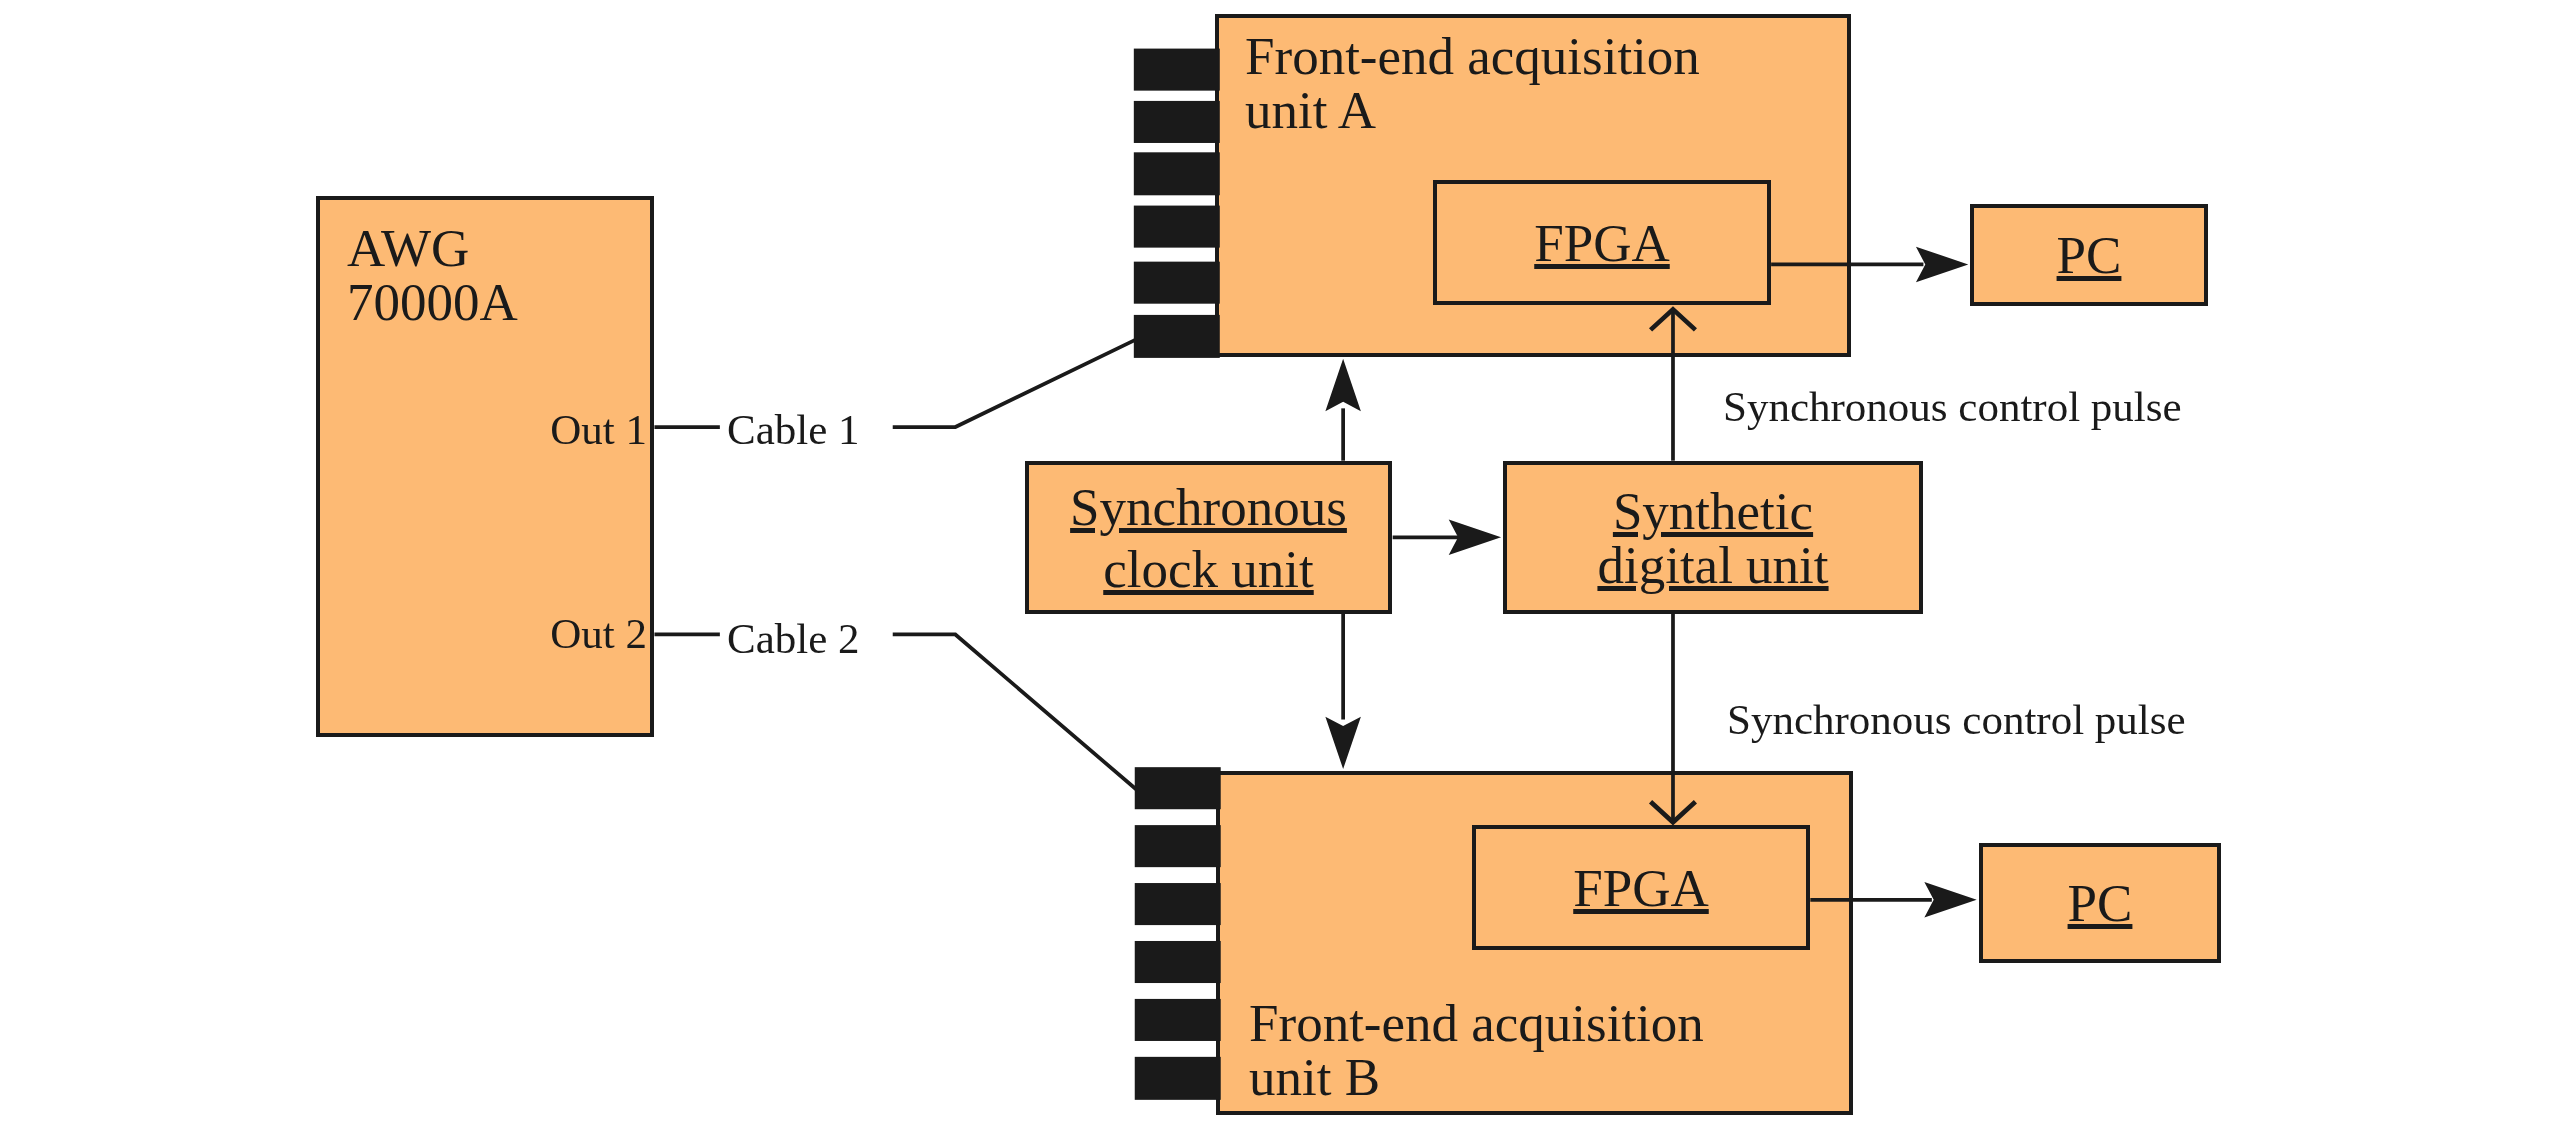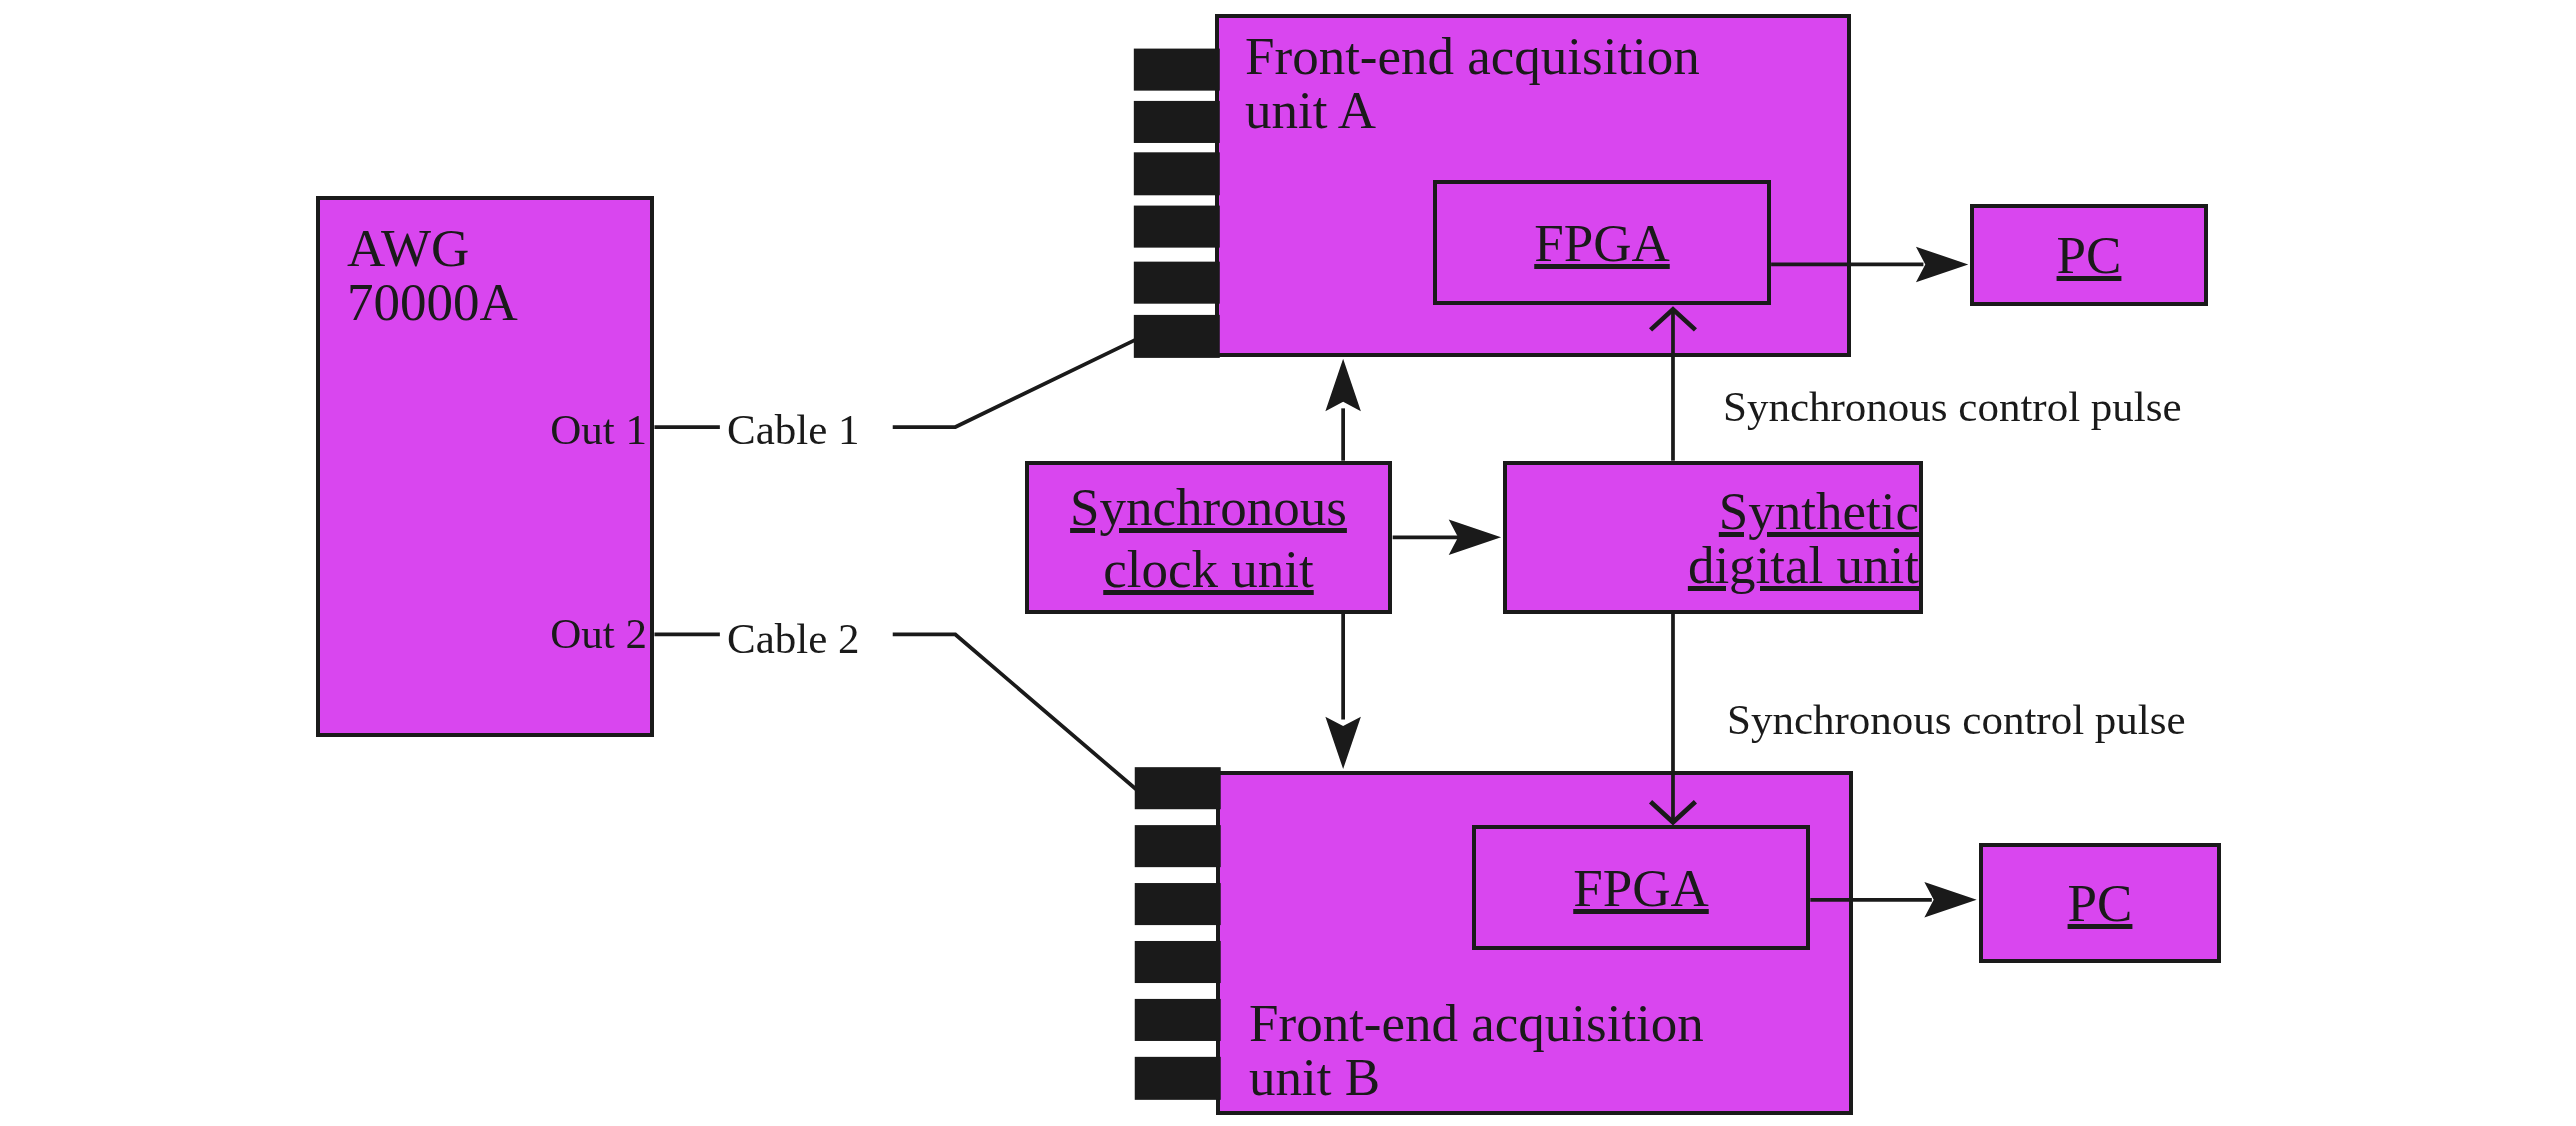--- a/index.html
+++ b/index.html
@@ -12,21 +12,21 @@
     width: 2576px;
     height: 1126px;
     background: #ffffff;
     overflow: hidden;
     font-family: "Liberation Serif", "DejaVu Serif", serif;
     color: #1a1a1a;
   }
   .box {
     position: absolute;
     border: 4.7px solid #1a1a1a;
-    background: #d946ef;
+    background: #fdba74;
     box-sizing: border-box;
     display: flex;
     flex-direction: column;
   }
   .box .lbl {
     font-size: 53px;
     line-height: 54px;
     white-space: pre;
   }
   .center-box {
@@ -43,21 +43,21 @@
     white-space: pre;
   }
   #awg-box       { left: 316px;  top: 196px; width: 338px; height: 541px; padding: 21px 0 0 27px; }
   #unit-a-box    { left: 1215px; top: 14px;  width: 636px; height: 343px; padding: 11.2px 0 0 26px; }
   #unit-b-box    { left: 1216px; top: 771px; width: 637px; height: 344px; justify-content: flex-end; padding: 0 0 7.5px 29px; }
   #fpga-a-box    { left: 1433px; top: 180px; width: 338px; height: 125px; }
   #fpga-b-box    { left: 1472px; top: 825px; width: 338px; height: 125px; }
   #pc-a-box      { left: 1970px; top: 204px; width: 238px; height: 102px; }
   #pc-b-box      { left: 1979px; top: 843px; width: 242px; height: 120px; }
   #clock-box     { left: 1025px; top: 461px; width: 367px; height: 153px; gap: 8px; }
-  #synth-box     { left: 1503px; top: 461px; width: 420px; height: 153px; align-items: flex-end; }
+  #synth-box     { left: 1503px; top: 461px; width: 420px; height: 153px; }
 
   #out1-label    { left: 385px;  top: 403px; width: 262px; text-align: right; }
   #out2-label    { left: 385px;  top: 607px; width: 262px; text-align: right; }
   #cable1-label  { left: 727px;  top: 403px; text-align: center; }
   #cable2-label  { left: 727px;  top: 612px; }
   #pulse-top-label    { left: 1723px; top: 380px; }
   #pulse-bottom-label { left: 1727px; top: 693px; }
 
   #wires {
     position: absolute;

